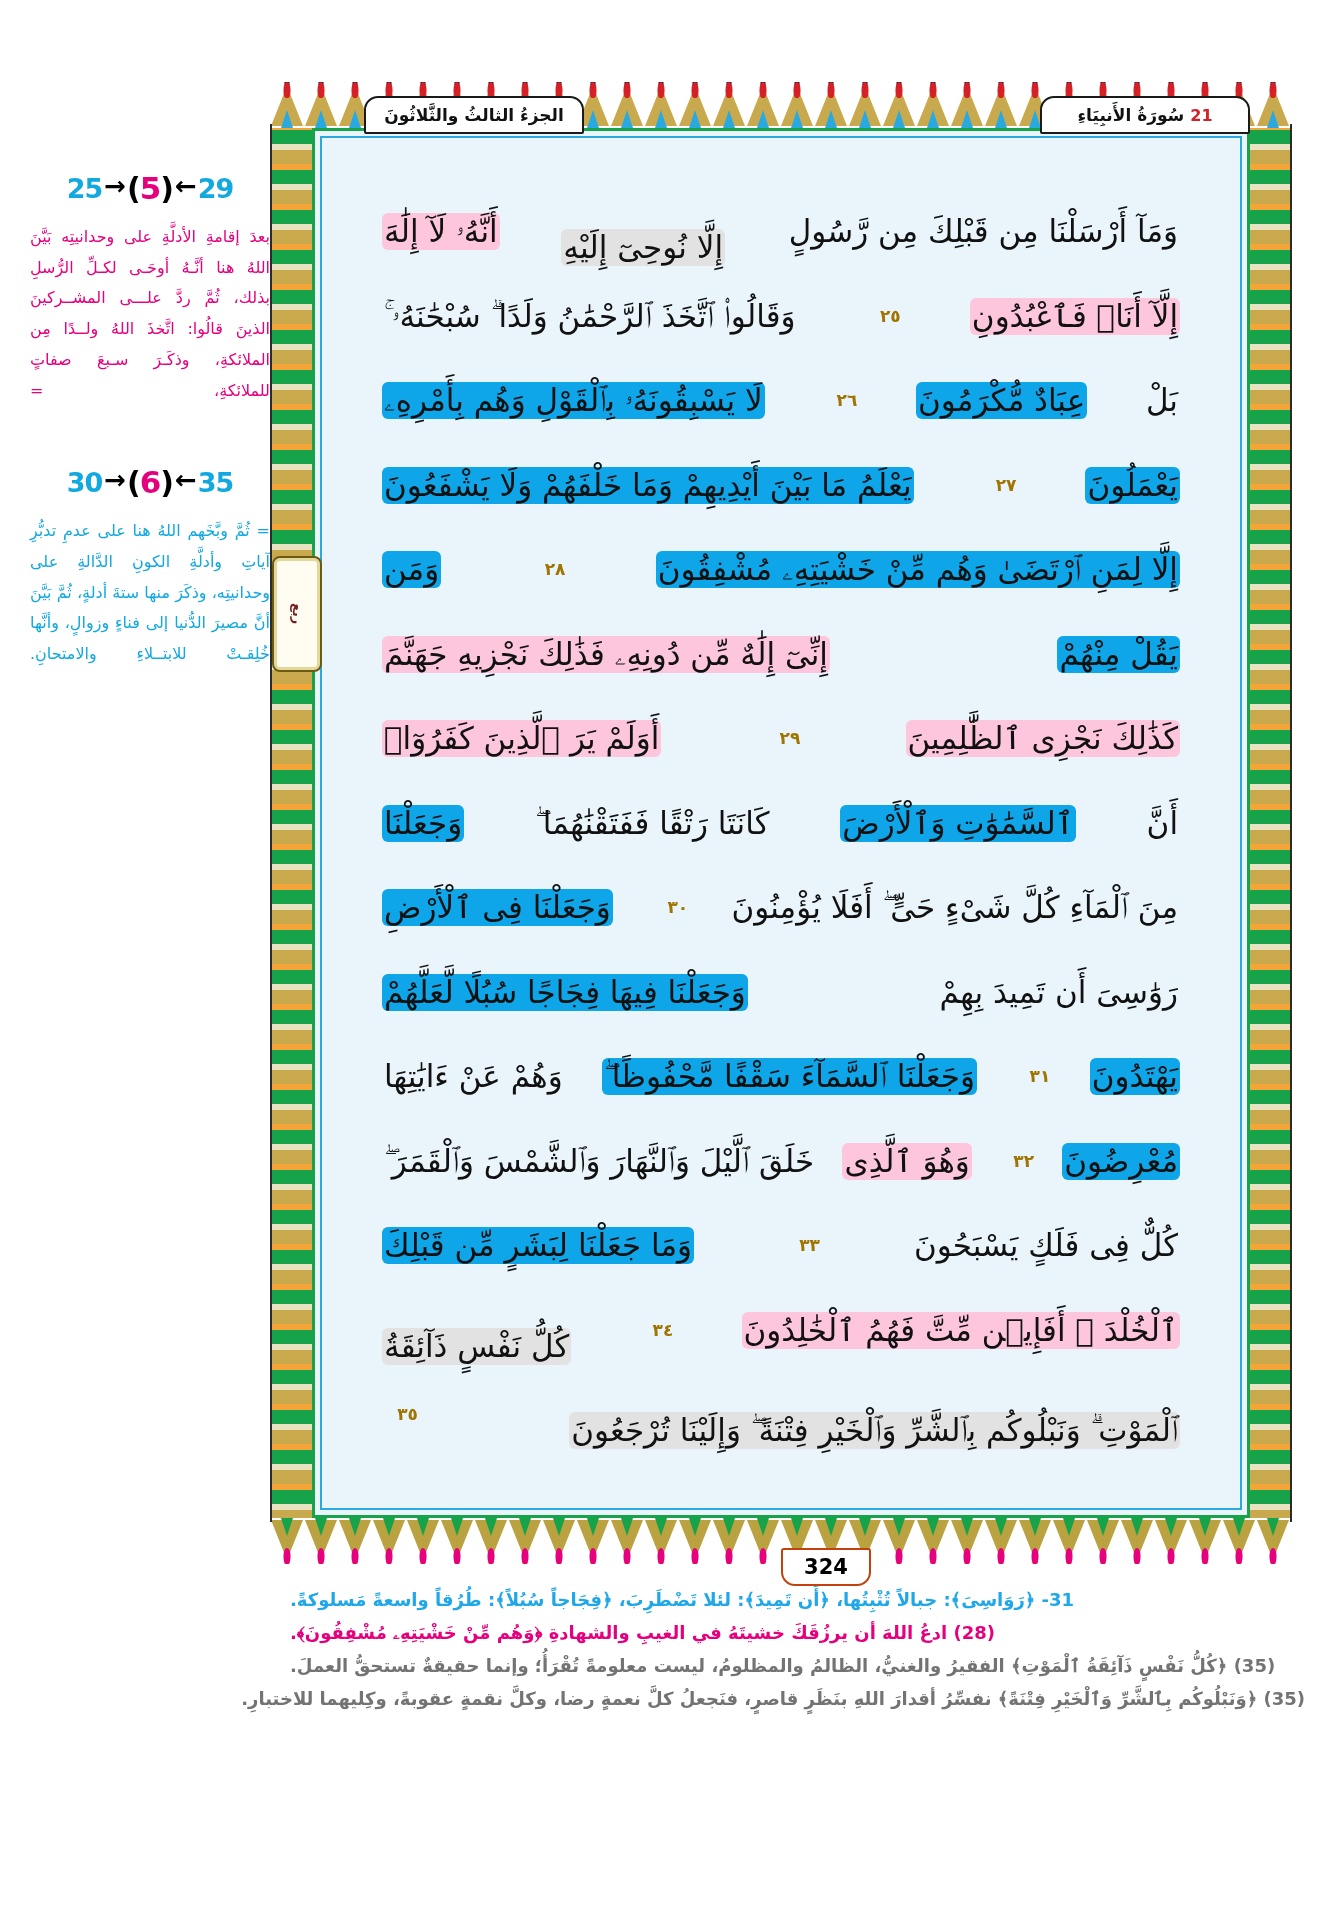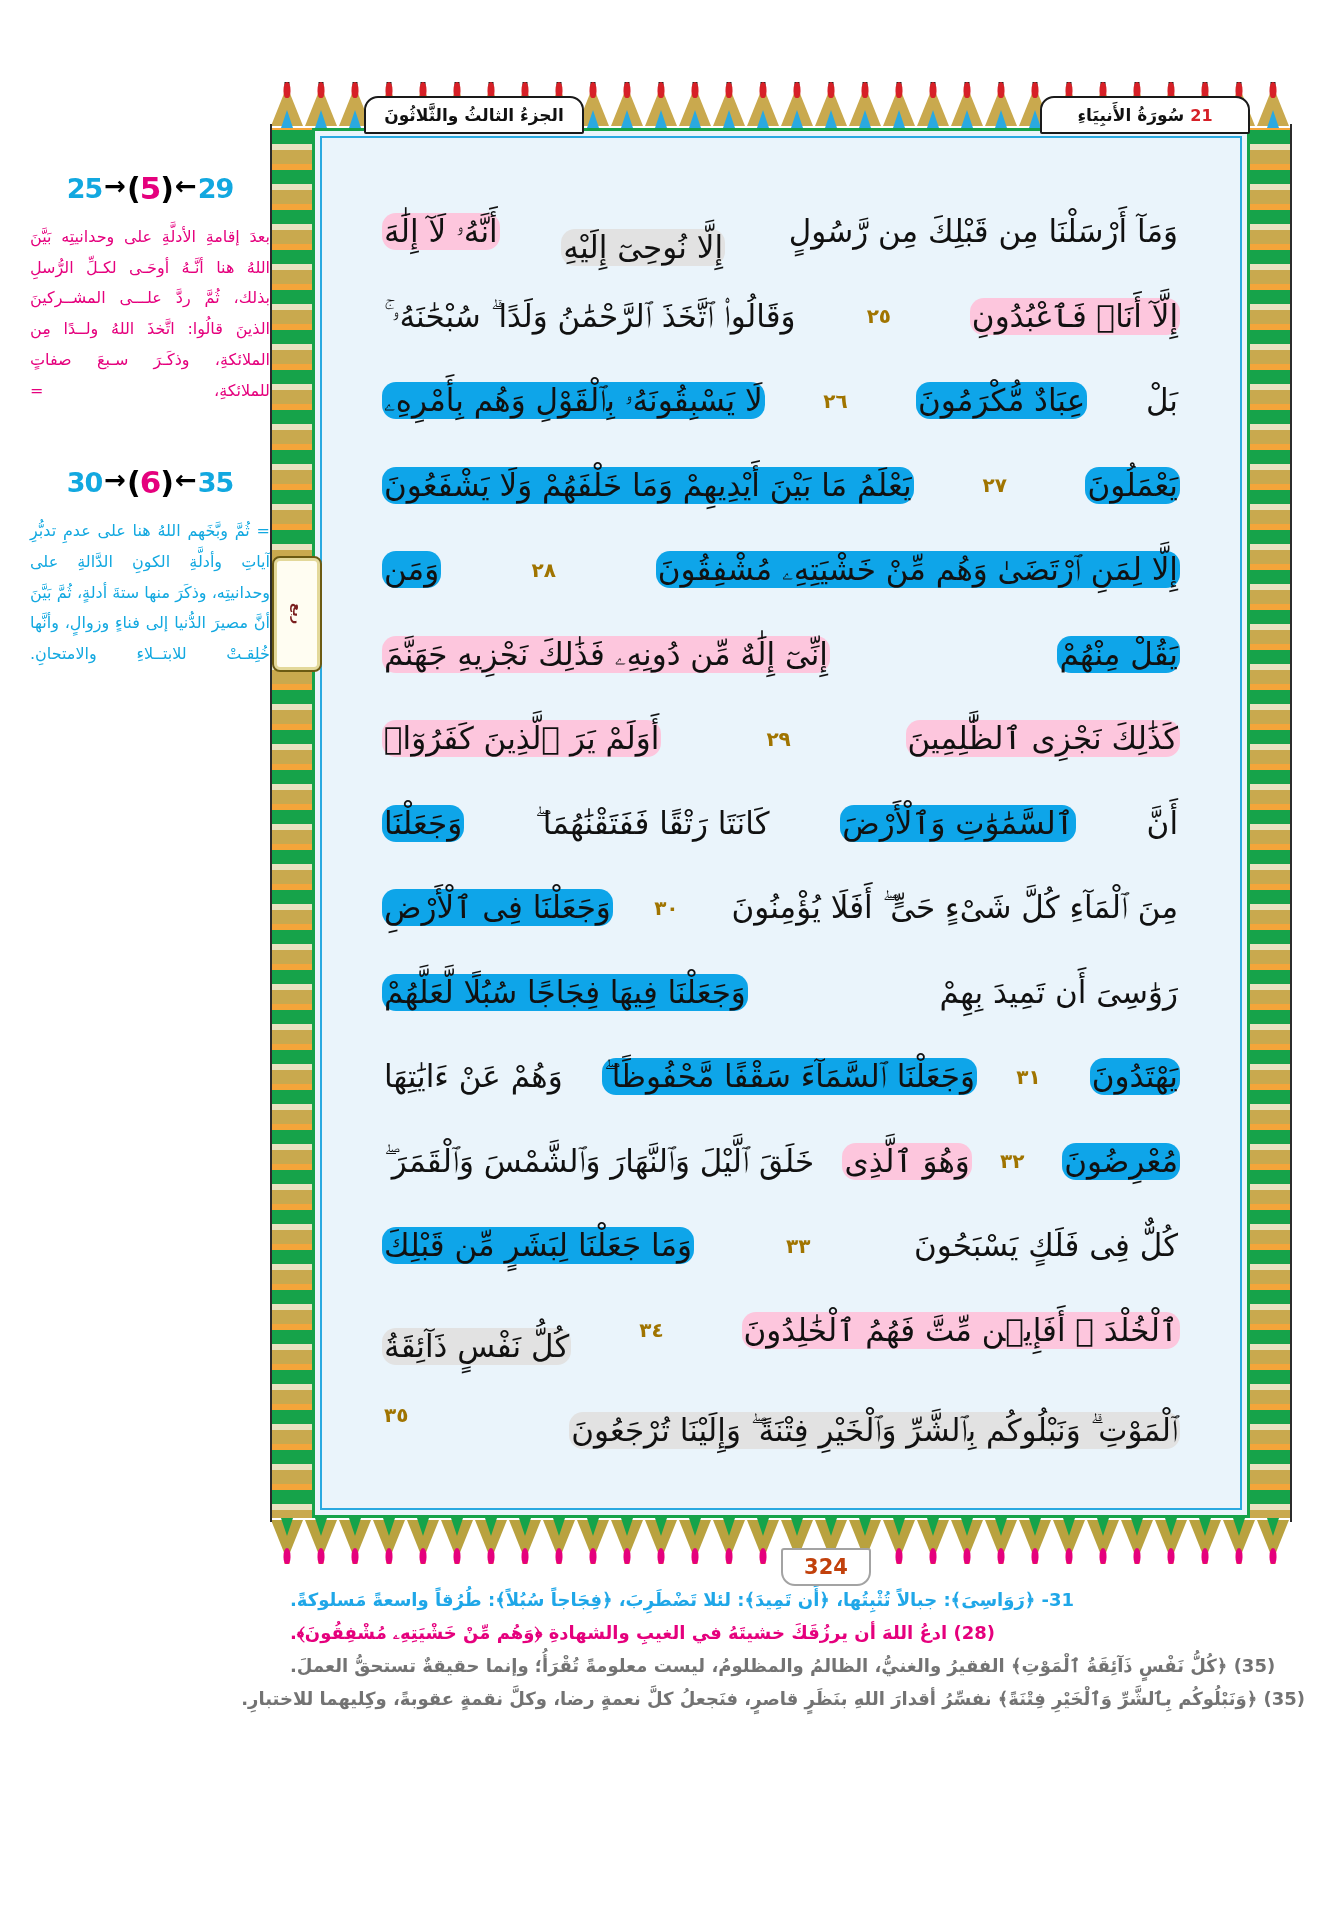--- a/index.html
+++ b/index.html
@@ -113,23 +113,23 @@
   }
   .cart span{font-size:17px;color:#111;white-space:nowrap;font-weight:bold;}
   .cart-juz{left:356px;width:196px;margin-left:8px;}
   .cart-sura{left:1040px;width:186px;}
   .cart-sura .sn{color:#d62027;font-weight:bold;margin-left:6px;font-size:16px;}
 
   
   .pageno{
     position:absolute;left:50%;transform:translateX(-50%);
     bottom:-20px;width:86px;height:34px;background:#fff;
-    border:2px solid #a3a3a3;border-radius:3px 3px 14px 14px;
+    border:2px solid #c2410c;border-radius:3px 3px 14px 14px;
     display:flex;align-items:center;justify-content:center;
-    font-size:21px;font-weight:bold;color:#c2410c;z-index:6;
+    font-size:21px;font-weight:bold;color:#000000;z-index:6;
   }
 
   
   .rub{
     position:absolute;left:272px;top:556px;width:46px;height:112px;
     background:#fffdf2;border:2px solid #6b5a12;border-radius:8px;
     display:flex;align-items:center;justify-content:center;z-index:7;
     box-shadow:inset 0 0 0 3px #e3d89a;
   }
   .rub .lbl{
@@ -142,28 +142,28 @@
     position:absolute;left:60px;right:60px;top:62px;bottom:62px;
     display:flex;flex-direction:column;justify-content:space-between;
     direction:rtl;
   }
   .aline{
     display:flex;align-items:center;justify-content:space-between;
     font-size:31px;line-height:1;height:63px;white-space:nowrap;
     color:#111;
     font-family:"DejaVu Sans","Liberation Sans",sans-serif;
   }
-  .seg{padding:3px 2px;border-radius:14px;}
+  .seg{padding:3px 2px;border-radius:6px;}
   .hl-y{background:#0ea5e9;}
   .hl-p{background:#fdc6dd;}
   .hl-g{background:#e2e2e2;margin-top:32px;}
   .hl-n{background:transparent;}
   .ayah{
-    display:inline-block;min-width:34px;text-align:left;
-    color:#a07400;font-size:20px;font-weight:bold;
+    display:inline-block;min-width:34px;text-align:right;
+    color:#a07400;font-size:17px;font-weight:bold;
     padding:0 2px;
   }
 
   
   .footnotes{
     position:absolute;left:290px;top:1586px;width:1015px;
     direction:rtl;text-align:left;
   }
   .fn{
     font-size:18px;line-height:1.55;font-weight:bold;margin-bottom:5px;

